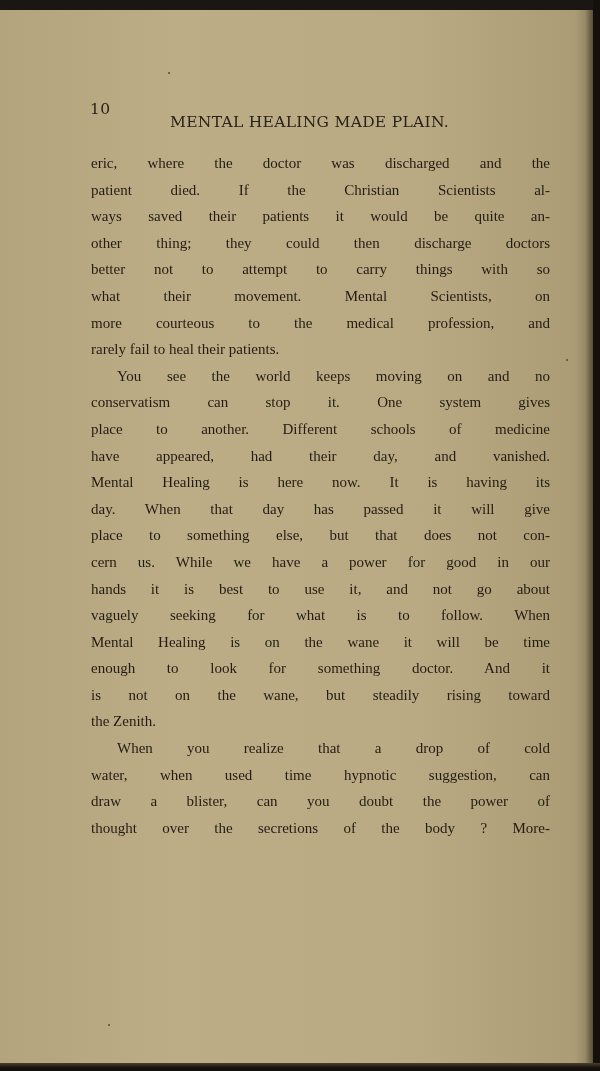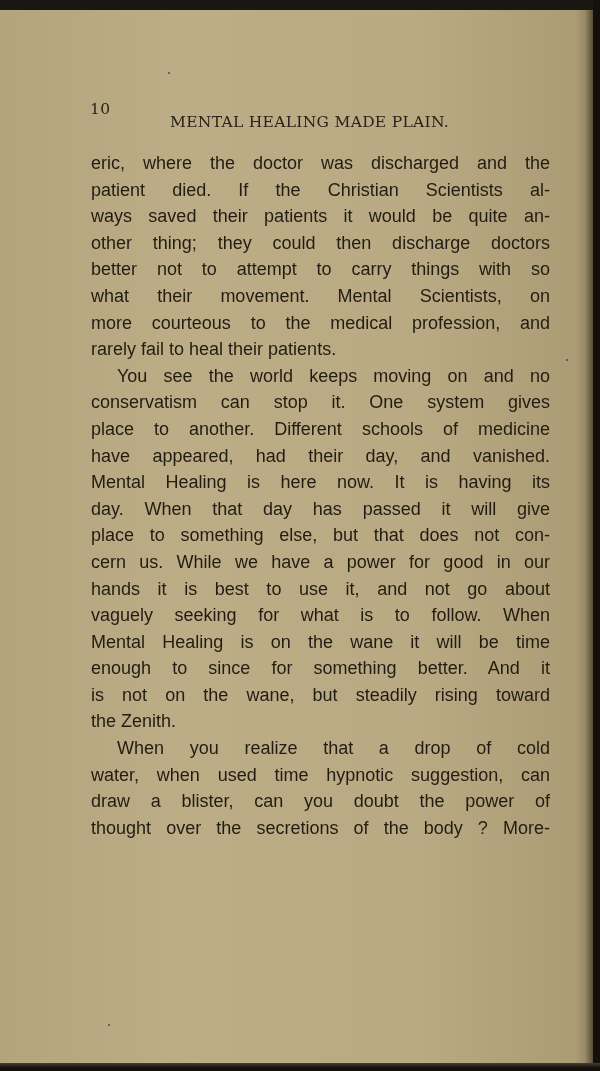--- a/index.html
+++ b/index.html
@@ -29,22 +29,22 @@
     .header {
       position: absolute; top: 90px; left: 90px; right: 92px;
       font-family: "DejaVu Serif", serif;
       font-size: 15.5px; color: #2a2218;
       letter-spacing: 0.3px;
     }
     .page-number { position: absolute; left: 0; top: 0; }
     .running-title { position: absolute; left: 80px; top: 0; white-space: nowrap; margin-top: 13px; }
     .body-text {
       position: absolute; top: 140px; left: 91px; width: 459px;
-      font-family: Liberation Sans, sans-serif;
-      font-size: 18px; line-height: 26.6px; color: #231c12;
+      font-family: Liberation Serif, serif;
+      font-size: 15px; line-height: 26.6px; color: #231c12;
     }
     .line {
       display: block; text-align: justify; text-align-last: justify;
       white-space: nowrap; height: 26.6px;
     }
     .line.last { text-align-last: left; }
     .line.indent { padding-left: 26px; }
     .speck {
       position: absolute; width: 2px; height: 2px; border-radius: 50%;
       background: #5a4b36;
@@ -72,21 +72,21 @@
       <span class="line">conservatism can stop it.  One system gives</span>
       <span class="line">place to another. Different schools of medicine</span>
       <span class="line">have appeared, had their day, and vanished.</span>
       <span class="line">Mental Healing is here now.  It is having its</span>
       <span class="line">day.  When that day has passed it will give</span>
       <span class="line">place to something else, but that does not con-</span>
       <span class="line">cern us. While we have a power for good in our</span>
       <span class="line">hands it is best to use it, and not go about</span>
       <span class="line">vaguely seeking for what is to follow. When</span>
       <span class="line">Mental Healing is on the wane it will be time</span>
-      <span class="line">enough to since for something better.  And it</span>
+      <span class="line">enough to look for something doctor.  And it</span>
       <span class="line">is not on the wane, but steadily rising toward</span>
       <span class="line last">the Zenith.</span>
       <span class="line indent">When you realize that a drop of cold</span>
       <span class="line">water, when used time hypnotic suggestion, can</span>
       <span class="line">draw a blister, can you doubt the power of</span>
       <span class="line">thought over the secretions of the body ? More-</span>
     </div>
 
   <span class="speck" style="left:168px; top:62px;"></span>
   <span class="speck" style="left:566px; top:349px;"></span>

